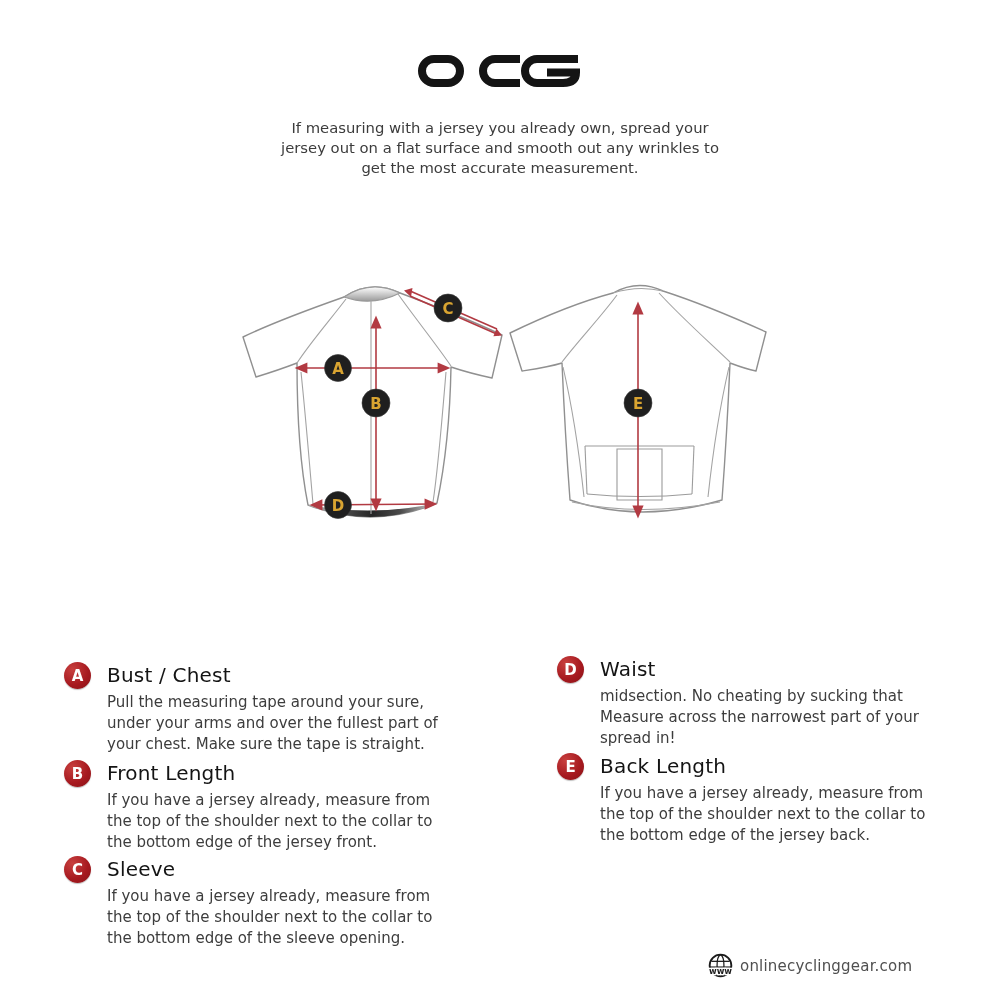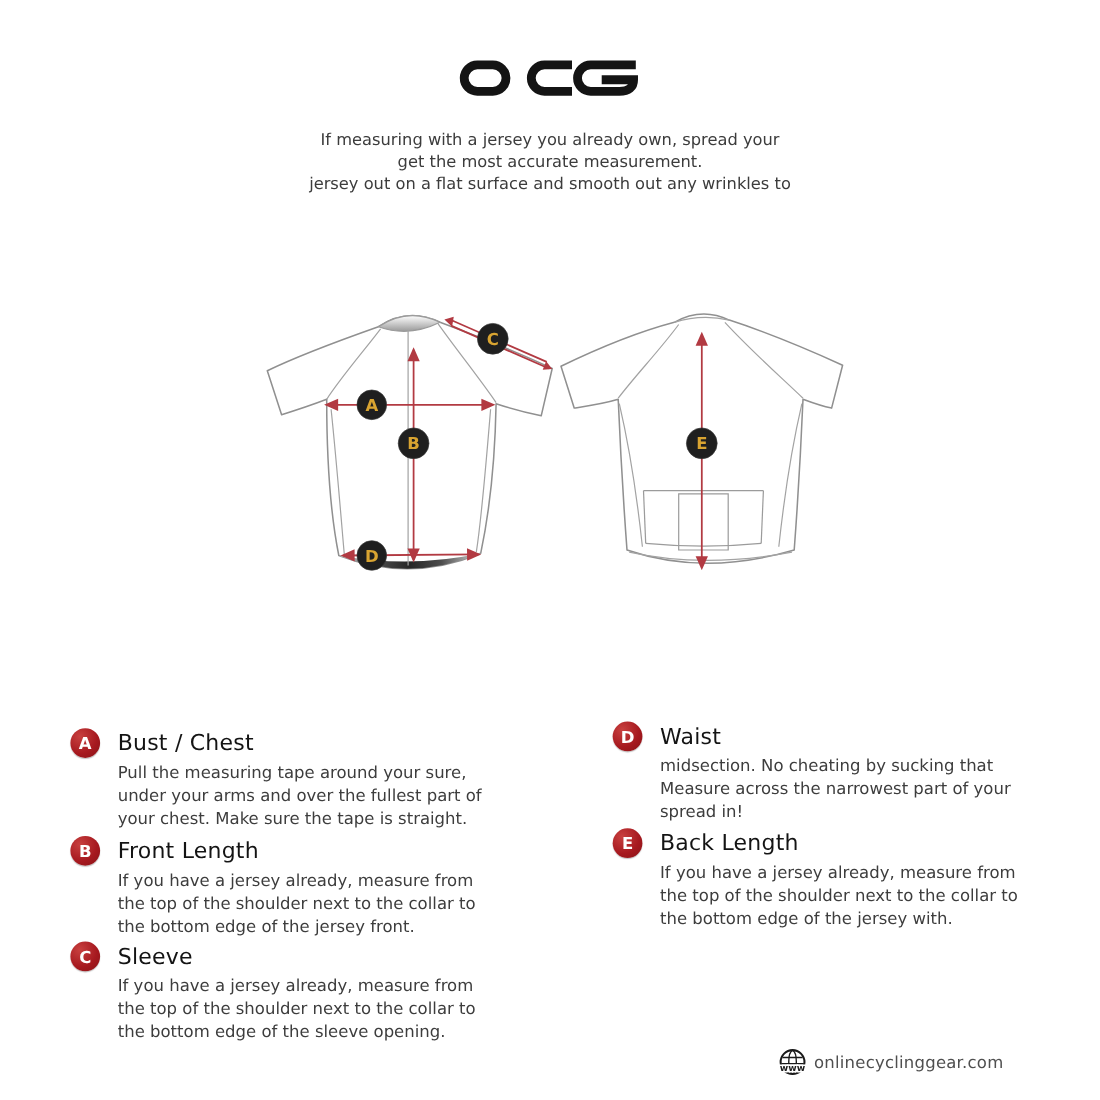--- a/index.html
+++ b/index.html
@@ -52,22 +52,22 @@
 <body>
 
 <svg class="abs logo-svg" style="left:410px; top:51px;" width="176" height="40" viewBox="0 0 176 40" role="img" aria-label="OCG">
   <rect x="12" y="8" width="38" height="24" rx="12"></rect>
   <path d="M110,8 H85 A12,12 0 0 0 73,20 A12,12 0 0 0 85,32 H110"></path>
   <path d="M168,8 H127 A12,12 0 0 0 115,20 A12,12 0 0 0 127,32 H153 Q166,32 166,21.5 H137"></path>
 </svg>
 
 <div class="abs intro">
   <div>If measuring with a jersey you already own, spread your</div>
+  <div>jersey out on a flat surface and smooth out any wrinkles to</div>
   <div>get the most accurate measurement.</div>
-  <div>jersey out on a flat surface and smooth out any wrinkles to</div>
 </div>
 
 <svg class="abs" style="left:225px; top:268px;" width="560" height="290" viewBox="225 268 560 290">
   <defs>
     <marker id="ah" markerWidth="9" markerHeight="8" refX="7" refY="4" orient="auto-start-reverse">
       <path d="M0.5,0.5 L8.5,4 L0.5,7.5 Z" class="arrowhead"></path>
     </marker>
     <linearGradient id="collarG" x1="0" y1="0" x2="0" y2="1">
       <stop offset="0" stop-color="#ffffff"></stop>
       <stop offset="1" stop-color="#9a9a9a"></stop>
@@ -211,21 +211,21 @@
   </div>
 </div>
 
 <div class="abs section" style="left:557px; top:753px;">
   <div class="badge">E</div>
   <div>
     <h3 class="sec-title">Back Length</h3>
     <div class="sec-body">
       <div>If you have a jersey already, measure from</div>
       <div>the top of the shoulder next to the collar to</div>
-      <div>the bottom edge of the jersey with.</div>
+      <div>the bottom edge of the jersey back.</div>
     </div>
   </div>
 </div>
 
 <div class="abs footer">
   <svg class="globe" width="25" height="25" viewBox="0 0 24 24">
     <circle cx="12" cy="12" r="10.4" stroke-width="1.8"></circle>
     <path d="M3.2,8 H20.8" stroke-width="1.2"></path>
     <path d="M2.2,13.5 H21.8" stroke-width="1.2"></path>
     <path d="M12,1.6 C7.6,4 7.6,20 12,22.4 M12,1.6 C16.4,4 16.4,20 12,22.4" stroke-width="1.2"></path>

